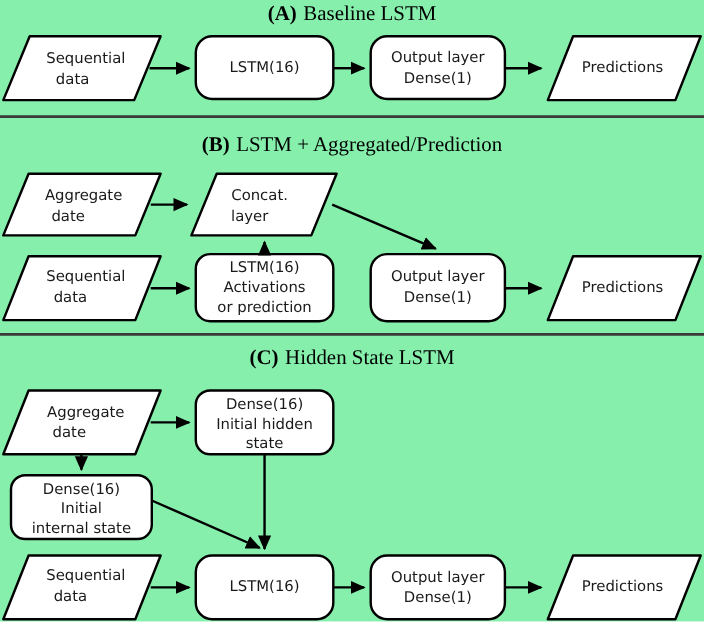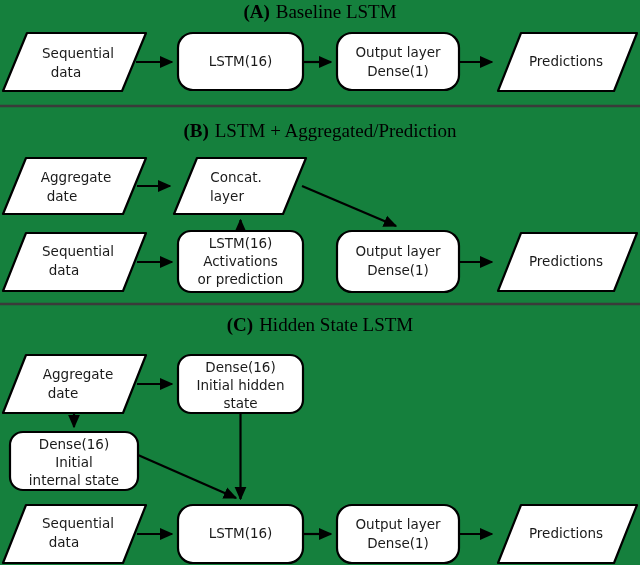--- a/index.html
+++ b/index.html
@@ -4,21 +4,21 @@
 <style>
   html, body {
     margin: 0;
     padding: 0;
     background: #ffffff;
   }
   #page {
     position: relative;
     width: 640px;
     height: 565px;
-    background: #15803d;
+    background: #86efac;
     overflow: hidden;
     font-family: "DejaVu Sans", sans-serif;
   }
   svg.diagram {
     display: block;
     width: 640px;
     height: 565px;
   }
   .panel-title {
     font-family: "Liberation Serif", "DejaVu Serif", serif;

